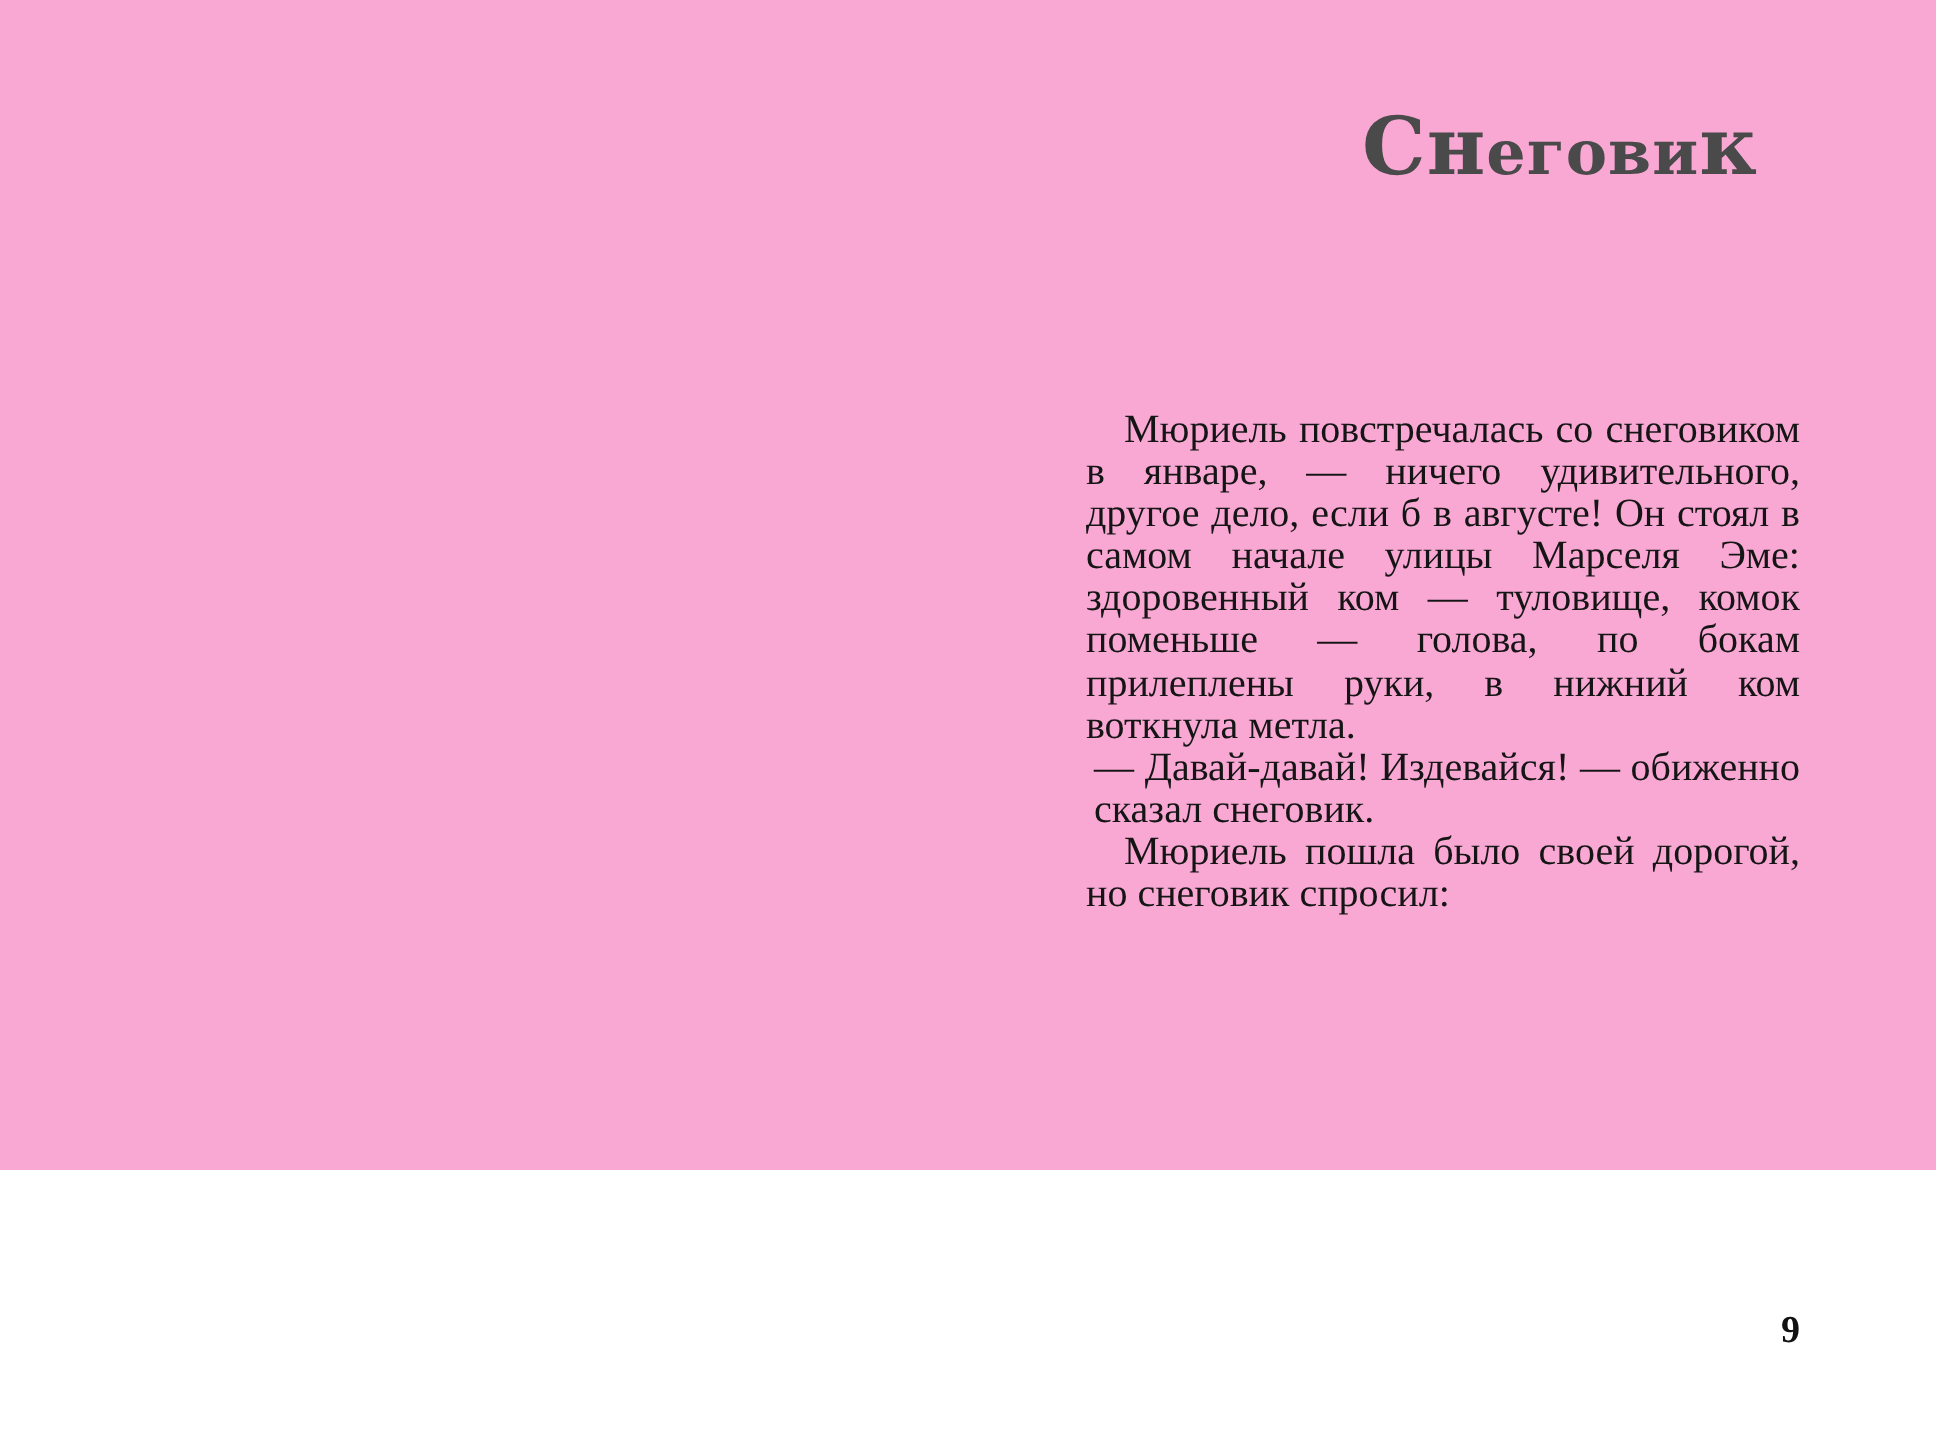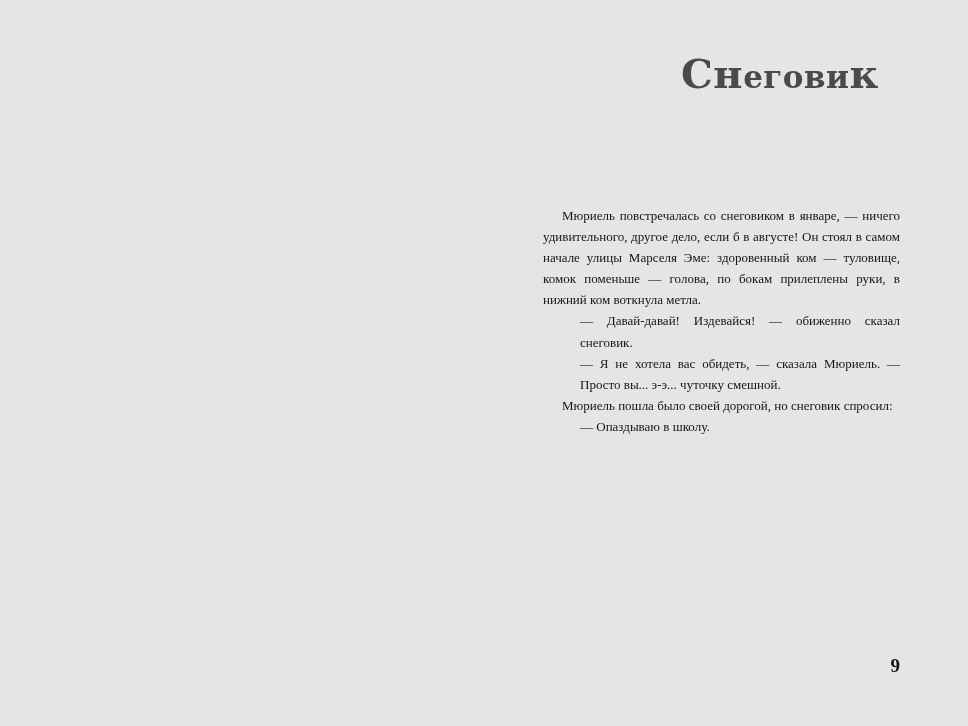--- a/index.html
+++ b/index.html
@@ -11,22 +11,22 @@
   #spread {
     position: relative;
     width: 968px;
     height: 726px;
     background: #ffffff;
     overflow: hidden;
   }
   .page {
     position: absolute;
     top: 0;
-    height: 726px;
-    background: #e5e5e5;
+    height: 585px;
+    background: #f9a8d4;
   }
   #page-left  { left: 0;     width: 484px; }
   #page-right { left: 484px; width: 484px; }
 
   
   #chapter-title {
     position: absolute;
     left: 146px;
     top: 52px;
     width: 300px;
@@ -43,37 +43,36 @@
   #chapter-title .cap  { font-size: 40px; }
   #chapter-title .low  { font-size: 31px; }
 
   
   #body-text {
     position: absolute;
     left: 59px;
     top: 205px;
     width: 357px;
     font-family: "Liberation Serif", "DejaVu Serif", serif;
-    font-size: 13px;
+    font-size: 20px;
     line-height: 21.1px;
     color: #151515;
     text-align: justify;
     text-justify: inter-word;
     hyphens: manual;
   }
   #body-text p {
     margin: 0;
   }
   #body-text p.narrative {
     text-indent: 19px;
   }
   #body-text p.dialogue {
     text-indent: 0;
     padding-left: 4px;
-    margin-left: 33px;
   }
 
   
   #page-number {
     position: absolute;
     left: 356px;
     top: 655px;
     width: 60px;
     text-align: right;
     font-family: "Liberation Serif", "DejaVu Serif", serif;
@@ -89,22 +88,20 @@
 
   <div class="page" id="page-left"></div>
 
   <div class="page" id="page-right">
 
     <div id="chapter-title"><span class="cap">С</span><span class="cap">н</span><span class="low">е</span><span class="low">г</span><span class="low">о</span><span class="low">в</span><span class="low">и</span><span class="cap">к</span></div>
 
     <div id="body-text">
         <p class="narrative">Мюриель повстречалась со снеговиком в январе, — ничего удивительного, другое дело, если б в августе! Он стоял в самом начале улицы Марселя Эме: здоровенный ком — туловище, комок поменьше — голова, по бокам прилеплены руки, в нижний ком воткнула метла.</p>
         <p class="dialogue">— Давай-давай! Издевайся! — обиженно сказал снеговик.</p>
-        <p class="dialogue">— Я не хотела вас обидеть, — сказала Мюриель. — Просто вы... э-э... чуточку смешной.</p>
         <p class="narrative">Мюриель пошла было своей дорогой, но снеговик спросил:</p>
-        <p class="dialogue">— Опаздываю в школу.</p>
       </div>
 
     <div id="page-number">9</div>
 
   </div>
 
 </div>
 
 </body></html>

